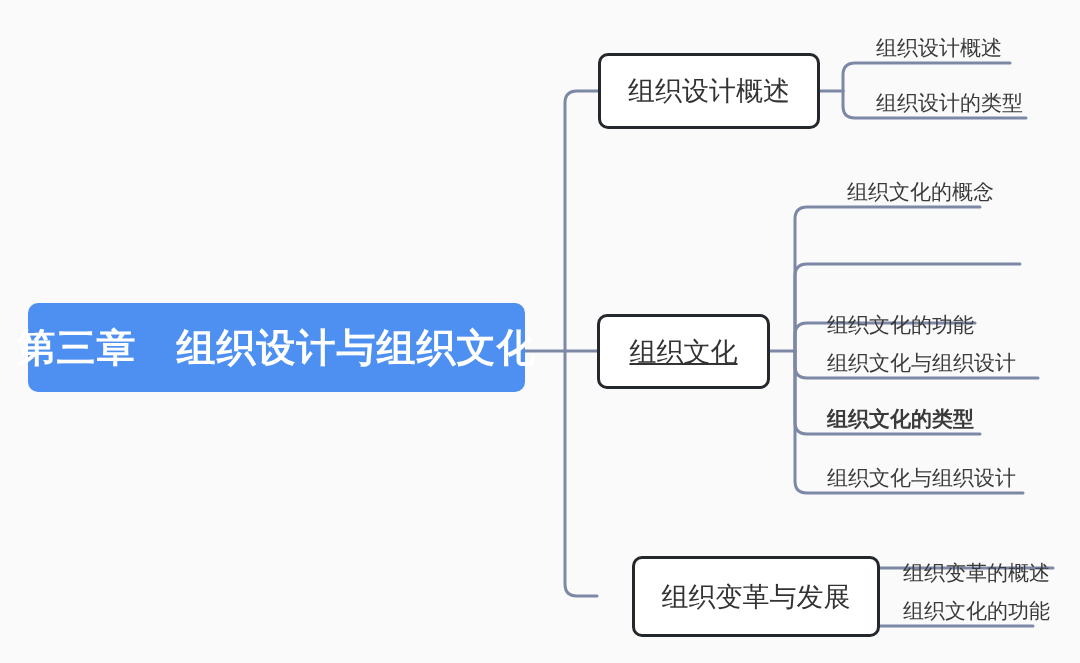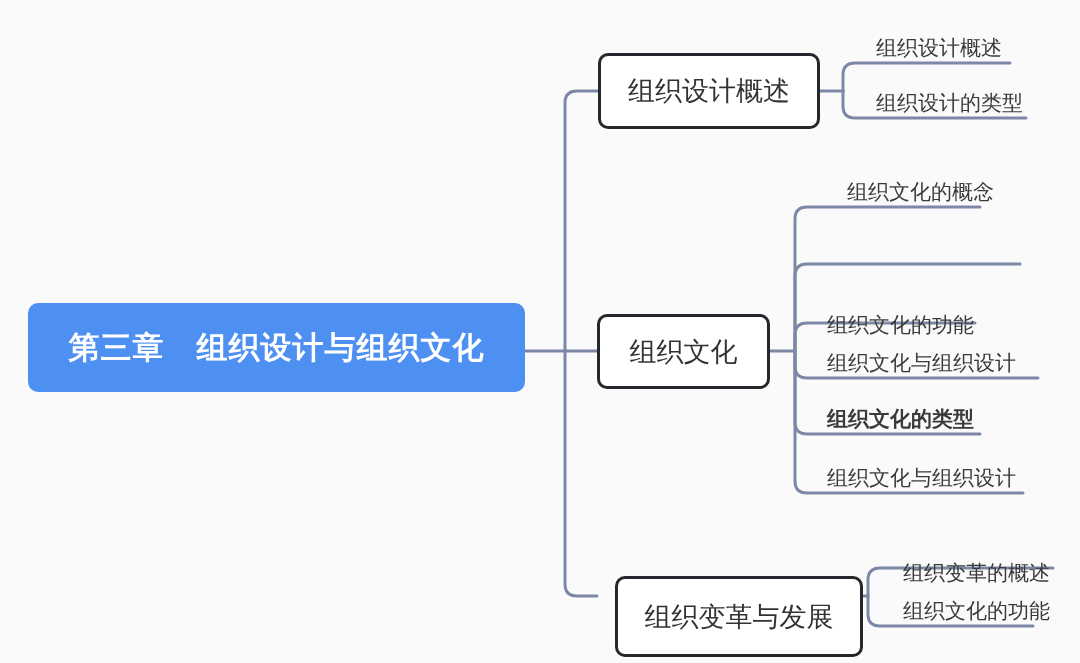--- a/index.html
+++ b/index.html
@@ -29,21 +29,21 @@
     align-items: center;
     justify-content: center;
     box-sizing: border-box;
     white-space: nowrap;
     cursor: default;
   }
   .root-node {
     background: #4e90f2;
     color: #ffffff;
     font-weight: bold;
-    font-size: 31px;
+    font-size: 39px;
     letter-spacing: 1px;
     border-radius: 10px;
   }
   .branch-node {
     background: #ffffff;
     border: 3px solid #24272b;
     border-radius: 10px;
     font-size: 27px;
     color: #333333;
   }
@@ -84,25 +84,25 @@
   </svg>
 
   <div class="node root-node" style="left:28px; top:303px; width:497px; height:89px;">
     <span>第三章　组织设计与组织文化</span>
   </div>
 
   <div class="node branch-node" style="left:598px; top:53px; width:222px; height:76px;">
     <span>组织设计概述</span>
   </div>
 
-  <div class="node branch-node" style="left:597px; top:314px; width:173px; height:75px;">
+  <div class="node branch-node" style="left:597px; top:314px; width:173px; height:75px;text-decoration:underline;">
     <span>组织文化</span>
   </div>
 
-  <div class="node branch-node" style="left:615px; top:556px; width:248px; height:81px;margin-top:20px;">
+  <div class="node branch-node" style="left:632px; top:556px; width:248px; height:81px;">
     <span>组织变革与发展</span>
   </div>
 
   <div class="child-label" style="left:876px; top:35px;">组织设计概述</div>
   <div class="child-label" style="left:876px; top:90px;">组织设计的类型</div>
 
   <div class="child-label" style="left:827px; top:179px;margin-left:20px;">组织文化的概念</div>
   <div class="child-label" style="left:827px; top:312px;">组织文化的功能</div>
   <div class="child-label" style="left:827px; top:350px;">组织文化与组织设计</div>
   <div class="child-label" style="left:827px; top:406px;font-weight:bold;">组织文化的类型</div>

